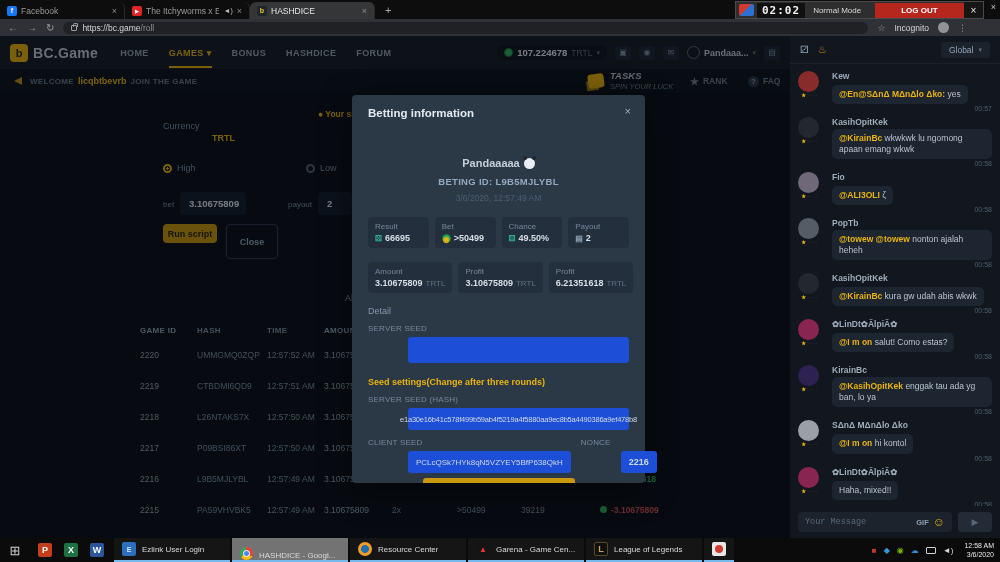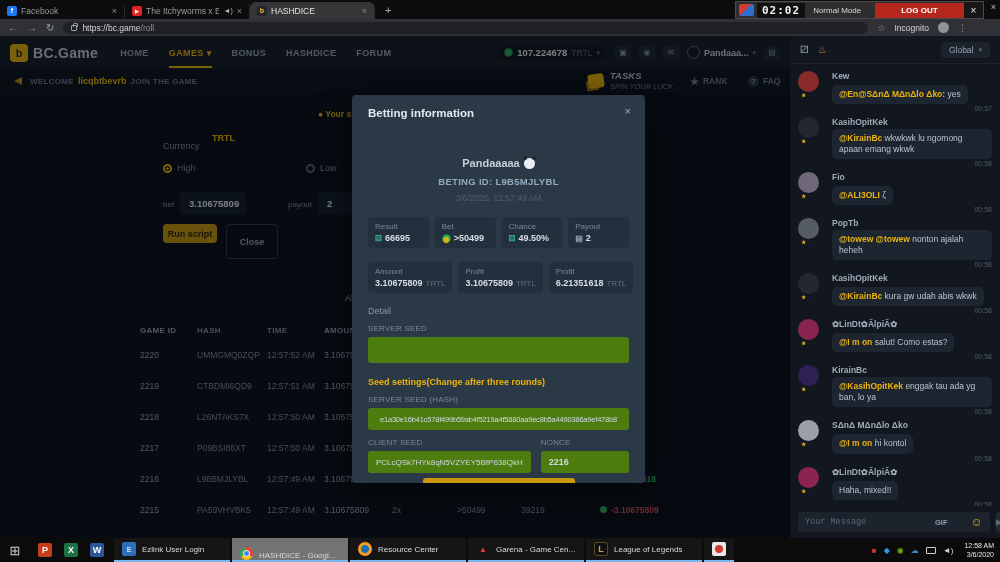--- a/index.html
+++ b/index.html
@@ -109,21 +109,21 @@
   .mu-date { color:#4d5f73; font-size:8.5px; margin-top:6px; }
   .stat-row { display:flex; gap:6px; margin-top:14px; }
   .stat { flex:1; background:#232f3d; border-radius:4px; padding:5px 7px; }
   .stat-label { color:#76879a; font-size:8px; }
   .stat-val { color:#d6dee6; font-size:9px; font-weight:bold; margin-top:2px; display:flex; align-items:center; gap:3px; white-space:nowrap; }
   .sicon { font-size:8px; }
   .sicon.dice { color:#2fae8f; } .sicon.coin { color:#eab30d; } .sicon.cards { color:#8fa3b8; }
   .stat-suffix { color:#5f7184; font-weight:normal; font-size:8px; }
   .sec-label { font-size:9px; color:#8496a9; margin-top:13px; }
   .fld-label { font-size:8px; color:#76879a; margin-top:8px; letter-spacing:.2px; }
-  .fld { background:#4d7c0f; border-radius:3px; margin-top:4px; display:flex; align-items:center; padding:0 8px; color:#cfd9e2; }
+  .fld { background:#1d4ed8; border-radius:3px; margin-top:4px; display:flex; align-items:center; padding:0 8px; color:#cfd9e2;margin-left:40px; }
   .fld-empty { height:26px; }
   .fld-hash { height:22px; font-size:7.5px; letter-spacing:-.2px; justify-content:center; white-space:nowrap; }
   .seed-settings { color:#eab30d; font-size:9px; font-weight:bold; margin-top:14px; }
   .cs-row { display:flex; gap:10px; }
   .cs-col { flex:1.6; } .nonce-col { flex:1; }
   .fld-cs { height:22px; font-size:8px; } .fld-nonce { height:22px; font-size:9px; font-weight:bold; }
   .modal-btn-sliver { position:absolute; bottom:0; left:50%; transform:translateX(-50%); width:152px; height:5px; background:#c9980e; border-radius:3px 3px 0 0; }
 
   
   .chat { position:absolute; top:0; right:0; bottom:0; width:210px; background:#12171f; z-index:6; display:flex; flex-direction:column; }
@@ -136,21 +136,21 @@
   .msg-left { width:24px; flex:none; text-align:center; }
   .avatar { width:21px; height:21px; border-radius:50%; }
   .lvl { font-size:5.5px; color:#4a5664; letter-spacing:1px; white-space:nowrap; }
   .lvl b { color:#eab30d; }
   .msg-body { flex:1; min-width:0; }
   .msg-name { color:#9eabb9; font-size:8.5px; font-weight:bold; margin-bottom:2px; white-space:nowrap; overflow:hidden; }
   .bubble { background:#1c2530; border-radius:5px; padding:4px 7px; font-size:8.5px; color:#b9c4cf; line-height:1.3; display:inline-block; max-width:100%; }
   .mention { color:#eab30d; font-weight:bold; }
   .msg-time { text-align:right; color:#4e5c6b; font-size:7px; margin-top:1px; }
   .chat-input-bar { height:32px; display:flex; align-items:center; gap:6px; padding:0 8px; }
-  .chat-pill { flex:1; height:20px; background:#1c232d; border-radius:4px; display:flex; align-items:center; padding:0 7px; gap:23px; }
+  .chat-pill { flex:1; height:20px; background:#1c232d; border-radius:4px; display:flex; align-items:center; padding:0 7px; gap:4px; }
   .chat-field { flex:1; background:transparent; border:none; outline:none; color:#8fa0b0; font-size:8.5px; font-family:"Liberation Mono", monospace; min-width:0; }
   .chat-field::placeholder { color:#5a6878; }
   .gif-label { color:#8fa0b0; font-size:7.5px; font-weight:bold; }
   .emoji-icon { color:#eab30d; font-size:12px; line-height:1; }
   .send-btn { width:34px; height:20px; background:#222b36; border-radius:4px; color:#5a6878; font-size:9px; display:flex; align-items:center; justify-content:center; }
 
   
   .taskbar { position:absolute; bottom:0; left:0; right:0; height:24px; background:#0b0b0b; display:flex; align-items:stretch; z-index:20; }
   .tb-start { width:30px; display:flex; align-items:center; justify-content:center; color:#cfcfcf; font-size:13px; }
   .tb-pinned { display:flex; align-items:center; gap:12px; padding:0 8px; }
@@ -273,21 +273,21 @@
       </div>
       <div class="faq-group">
         <span class="q-circle">?</span>
         <span>FAQ</span>
       </div>
     </div>
 
     <div class="main">
       <div class="notice"><span style="color:#eab30d">●</span> <span>Your sing</span></div>
 
-      <span class="m-label" style="left:163px; top:48px;">Currency</span>
+      <span class="m-label" style="left:163px; top:28px;">Currency</span>
       <span class="m-label m-yellow" style="left:212px; top:40px; font-weight:bold;">TRTL</span>
 
       <span class="m-label" style="left:163px; top:70px;"><span class="radio sel"></span><span>High</span></span>
       <span class="m-label" style="left:306px; top:70px;"><span class="radio"></span><span>Low</span></span>
 
       <span class="m-label" style="left:163px; top:107px; font-size:8px;">bet</span>
       <div class="inputbox" style="left:180px; top:99px; width:66px; height:23px;">3.10675809</div>
       <span class="m-label" style="left:288px; top:107px; font-size:8px;">payout</span>
       <div class="inputbox" style="left:318px; top:99px; width:34px; height:23px;">2</div>
 

